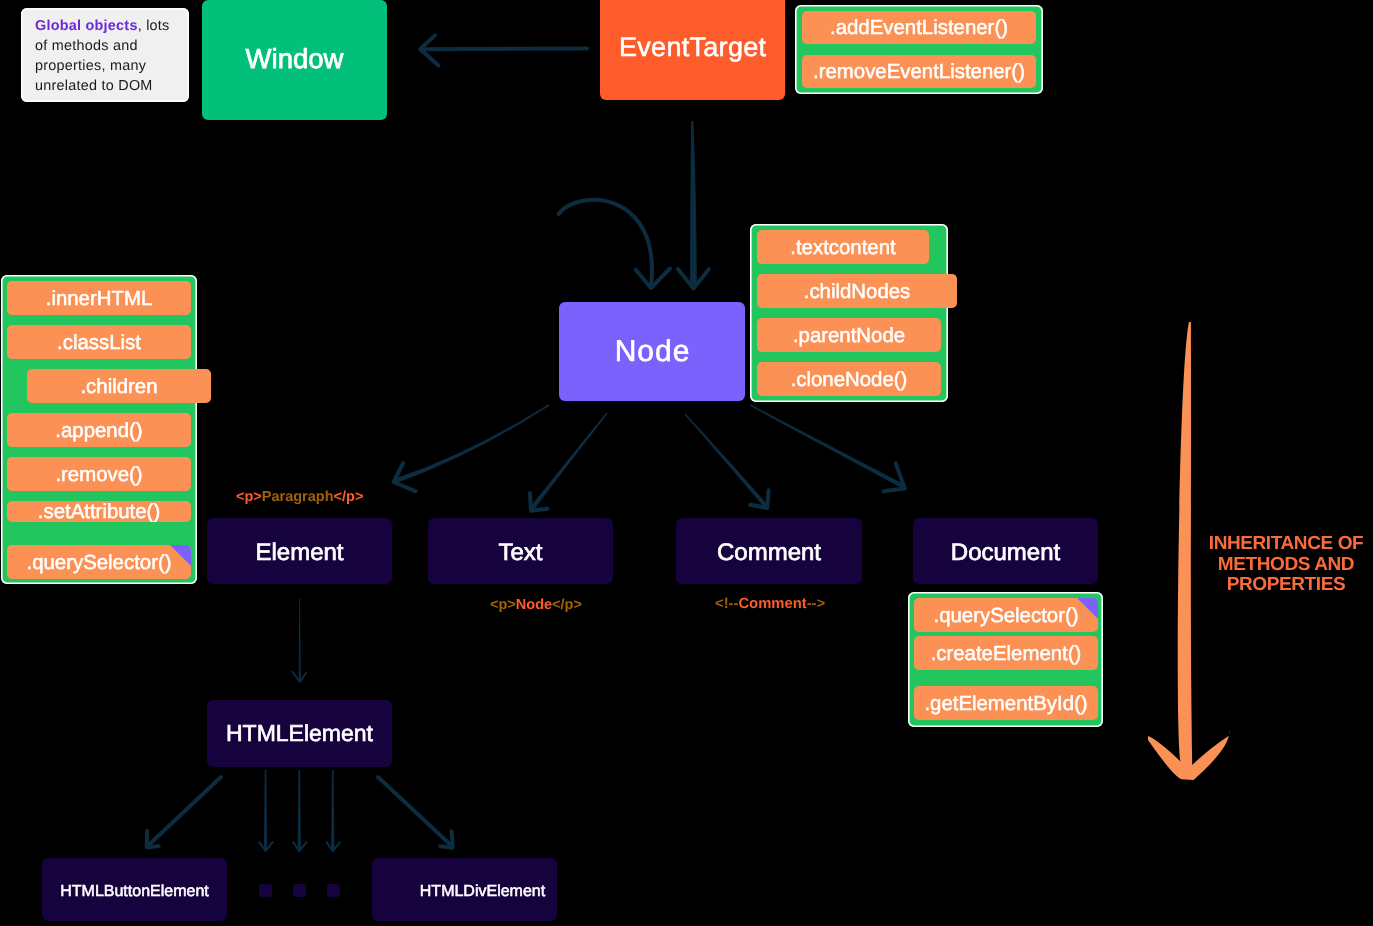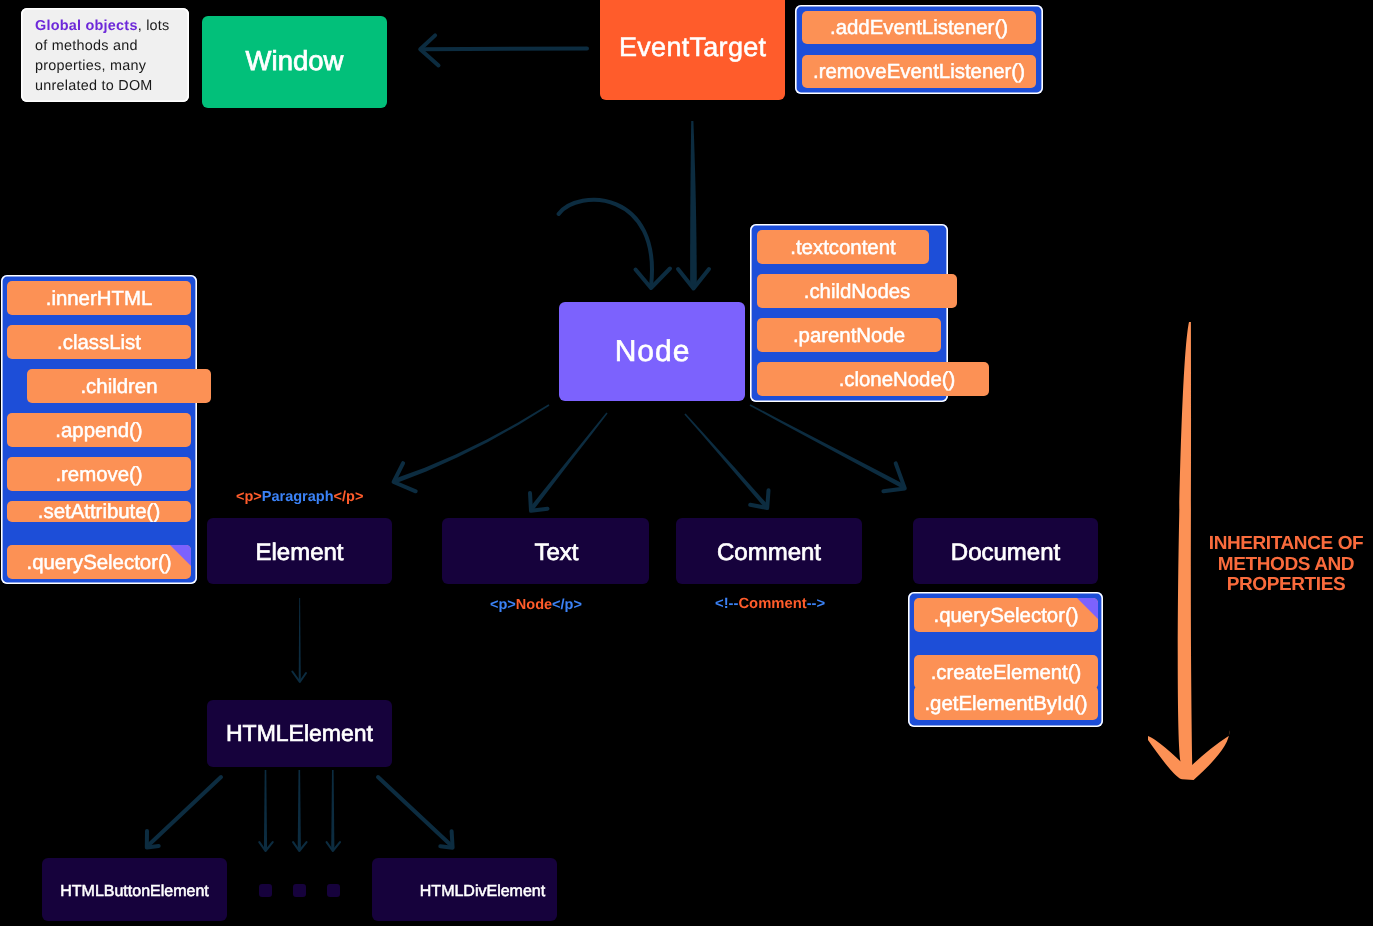--- a/index.html
+++ b/index.html
@@ -16,34 +16,34 @@
   .box.green{background:#02c07a;}
   .box.orange{background:#ff5c2b;}
   .box.purple{background:#7c62fd;}
   .box.dark{background:#16023c;}
 
   .note{position:absolute;background:#f0f0f0;color:#1a1a1a;border-radius:6px;
         box-sizing:border-box;font-size:14.4px;line-height:20px;letter-spacing:0.25px;
         box-shadow:inset 0 0 0 1.6px #ffffff;}
   .note b{font-weight:700;color:#6d28d9;}
 
-  .mgroup{position:absolute;background:#1d4ed8;border-radius:6px;box-sizing:border-box;
+  .mgroup{position:absolute;background:#22c55e;border-radius:6px;box-sizing:border-box;
           box-shadow:inset 0 0 0 1.6px #ffffff;}
   .pill{position:absolute;background:#fc9155;color:#ffffff;border-radius:5px;
         -webkit-text-stroke:0.5px #ffffff;
         display:flex;align-items:center;justify-content:center;overflow:hidden;
         white-space:nowrap;}
   .pill > span:not(.fold){position:relative;top:1px;}
   .fold{position:absolute;right:0;top:0;width:0;height:0;
         border-style:solid;border-width:0 21px 21px 0;
         border-color:transparent #7c62fd transparent transparent;}
 
   .code{position:absolute;white-space:nowrap;font-weight:700;}
   .t-o{color:#ff5c2b;}
-  .t-p{color:#3b82f6;}
+  .t-p{color:#a16207;}
 
   .inherit-label{position:absolute;color:#fa6b3c;font-weight:700;text-align:center;
         line-height:1.22;letter-spacing:0.2px;}
 </style>
 </head>
 <body>
 
 <div class="stage">
 
   <svg class="layer" viewBox="0 0 1373 926" xmlns="http://www.w3.org/2000/svg">
@@ -126,36 +126,36 @@
              Q1231.5 746.5 1229.2 730.2
              L1228.9 735.7
              Q1210 748 1192.2 764.9
              C1189.75 580 1191.5 540 1190.9 322 Z"></path>
   </svg>
 
   <div class="note" style="left:21px;top:8px;width:168px;height:94px;padding:8px 12px 0 14px;">
     <b>Global objects</b><span>, lots of methods and properties, many unrelated to DOM</span>
   </div>
 
-  <div class="box green" style="left:202px;top:16px;width:185px;height:92px;font-size:27.5px;font-weight:400;-webkit-text-stroke:0.75px #fff;">
+  <div class="box green" style="left:202px;top:0;width:185px;height:120px;font-size:27.5px;font-weight:400;-webkit-text-stroke:0.75px #fff;">
     <span style="position:relative;top:-1px;">Window</span>
   </div>
 
   <div class="box orange" style="left:600px;top:-7px;width:185px;height:107px;font-size:27px;font-weight:400;letter-spacing:0.3px;-webkit-text-stroke:0.55px #fff;text-indent:0.3px;">
     <span style="position:relative;top:1px;">EventTarget</span>
   </div>
 
   <div class="box purple" style="left:559px;top:302px;width:186px;height:99px;font-size:30px;font-weight:400;letter-spacing:1px;-webkit-text-stroke:0.6px #fff;text-indent:1px;">
     <span>Node</span>
   </div>
 
   <div class="box dark" style="left:207px;top:518px;width:185px;height:66px;font-size:24px;font-weight:400;-webkit-text-stroke:0.7px #fff;">
     <span style="position:relative;top:2px;">Element</span>
   </div>
-  <div class="box dark" style="left:442px;top:518px;width:185px;height:66px;font-size:24px;font-weight:400;padding-left:22px;-webkit-text-stroke:0.7px #fff;">
+  <div class="box dark" style="left:428px;top:518px;width:185px;height:66px;font-size:24px;font-weight:400;-webkit-text-stroke:0.7px #fff;">
     <span style="position:relative;top:2px;">Text</span>
   </div>
   <div class="box dark" style="left:676px;top:518px;width:186px;height:66px;font-size:24px;font-weight:400;-webkit-text-stroke:0.7px #fff;">
     <span style="position:relative;top:2px;">Comment</span>
   </div>
   <div class="box dark" style="left:913px;top:518px;width:185px;height:66px;font-size:24px;font-weight:400;-webkit-text-stroke:0.7px #fff;">
     <span style="position:relative;top:2px;">Document</span>
   </div>
 
   <div class="box dark" style="left:207px;top:700px;width:185px;height:67px;font-size:23px;font-weight:400;-webkit-text-stroke:0.66px #fff;">
@@ -210,31 +210,31 @@
   <div class="mgroup" style="left:750px;top:224px;width:198px;height:178px;">
     <div class="pill" style="left:7px;top:6px;width:172px;height:34px;font-size:20.4px;">
       <span>.textcontent</span>
       </div>
     <div class="pill" style="left:7px;top:50px;width:200px;height:34px;font-size:20.4px;">
       <span>.childNodes</span>
       </div>
     <div class="pill" style="left:7px;top:94px;width:184px;height:34px;font-size:20.4px;">
       <span>.parentNode</span>
       </div>
-    <div class="pill" style="left:7px;top:138px;width:184px;height:34px;font-size:20.4px;padding-left:48px;">
+    <div class="pill" style="left:7px;top:138px;width:184px;height:34px;font-size:20.4px;">
       <span>.cloneNode()</span>
       </div>
   </div>
 
   <div class="mgroup" style="left:908px;top:592px;width:195px;height:135px;">
     <div class="pill" style="left:6px;top:6px;width:184px;height:34px;font-size:20.4px;">
       <span>.querySelector()</span>
       <span class="fold"></span>
       </div>
-    <div class="pill" style="left:6px;top:63px;width:184px;height:34px;font-size:20.4px;">
+    <div class="pill" style="left:6px;top:44px;width:184px;height:34px;font-size:20.4px;">
       <span>.createElement()</span>
       </div>
     <div class="pill" style="left:6px;top:94px;width:184px;height:34px;font-size:20.4px;">
       <span>.getElementById()</span>
       </div>
   </div>
 
   <div class="code" style="left:236px;top:489px;font-size:14.5px;">
     <span class="t-o">&lt;p&gt;</span><span class="t-p">Paragraph</span><span class="t-o">&lt;/p&gt;</span>
   </div>

